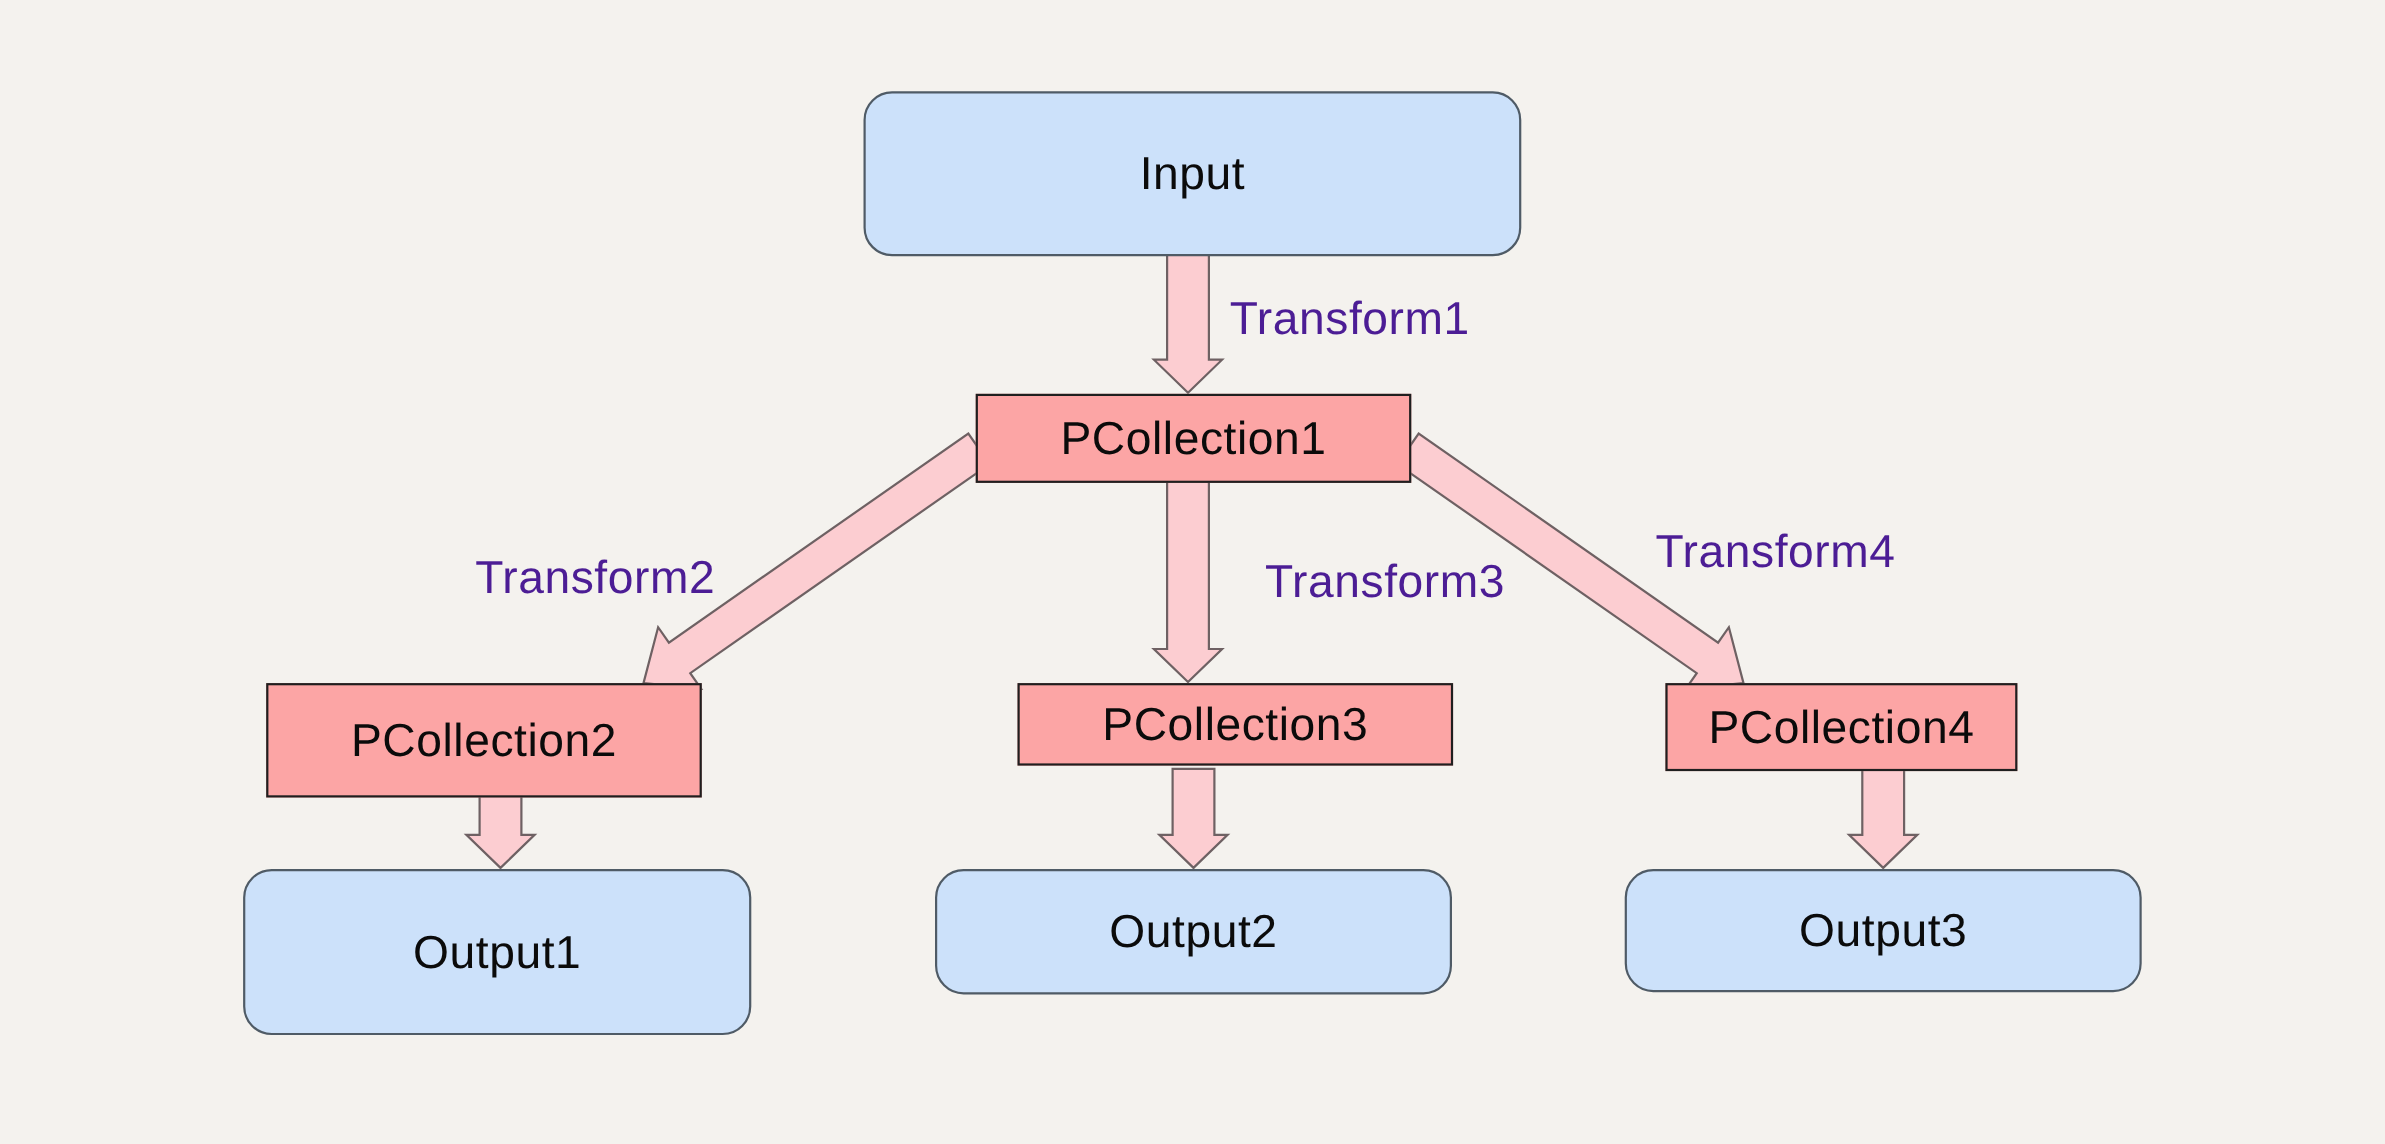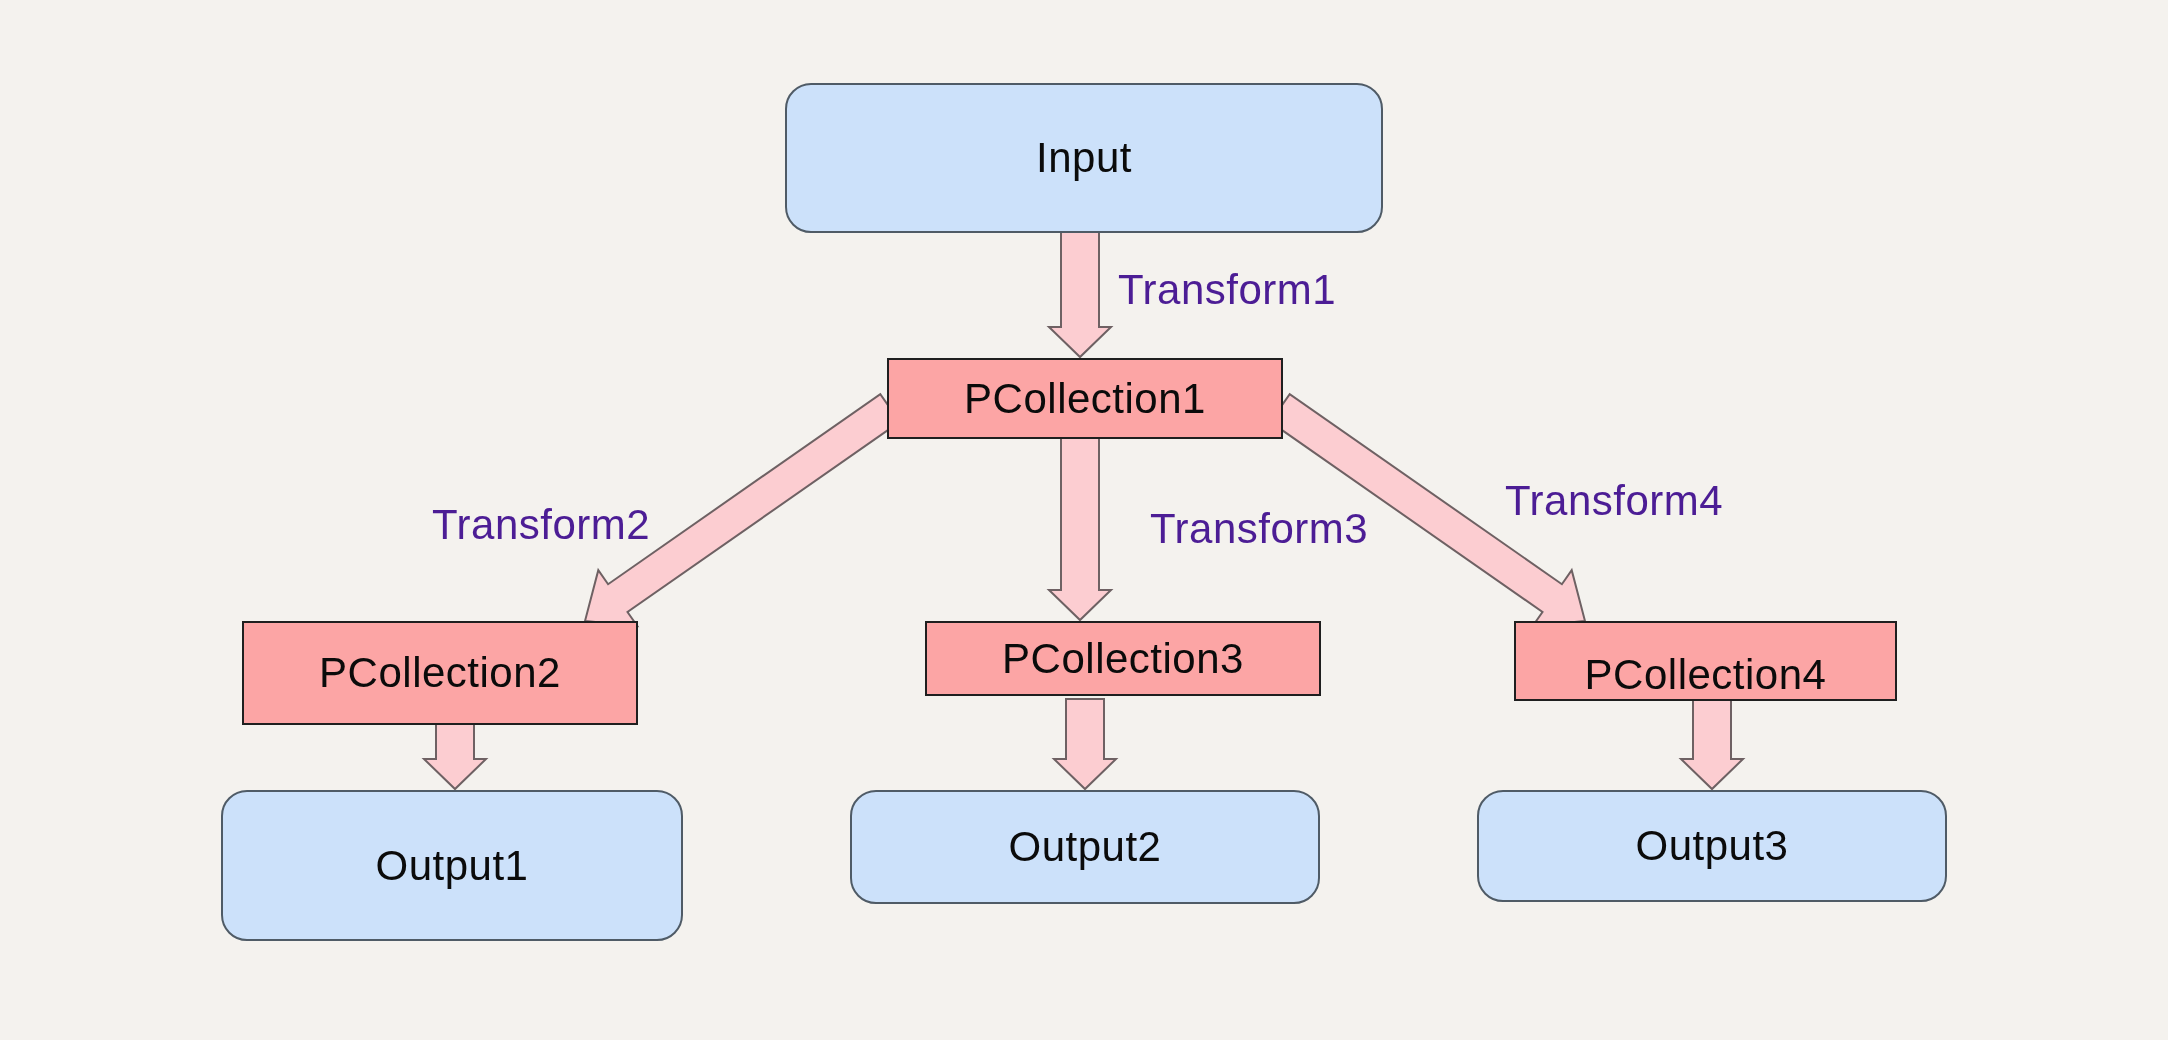--- a/index.html
+++ b/index.html
@@ -52,21 +52,21 @@
     font-size: 42px;
     color: #4c1d95;
     white-space: nowrap;
     letter-spacing: 0.5px;
   }
   
   #n-input   { left: 785px;  top: 83px;  width: 598px; height: 150px; }
   #n-pc1     { left: 887px;  top: 358px; width: 396px; height: 81px; }
   #n-pc2     { left: 242px;  top: 621px; width: 396px; height: 104px; }
   #n-pc3     { left: 887px;  top: 621px; width: 396px; height: 75px; margin-left: 38px; }
-  #n-pc4     { left: 1514px; top: 621px; width: 383px; height: 80px; align-items: flex-end; }
+  #n-pc4     { left: 1514px; top: 621px; width: 320px; height: 80px; }
   #n-out1    { left: 221px;  top: 790px; width: 462px; height: 151px; }
   #n-out2    { left: 850px;  top: 790px; width: 470px; height: 114px; }
   #n-out3    { left: 1477px; top: 790px; width: 470px; height: 112px; }
   
   #l-t1 { left: 1118px; top: 266px; }
   #l-t2 { left: 432px;  top: 478px; margin-top: 23px; }
   #l-t3 { left: 1109px; top: 505px; margin-left: 41px; }
   #l-t4 { left: 1505px; top: 477px; }
 </style>
 </head>

